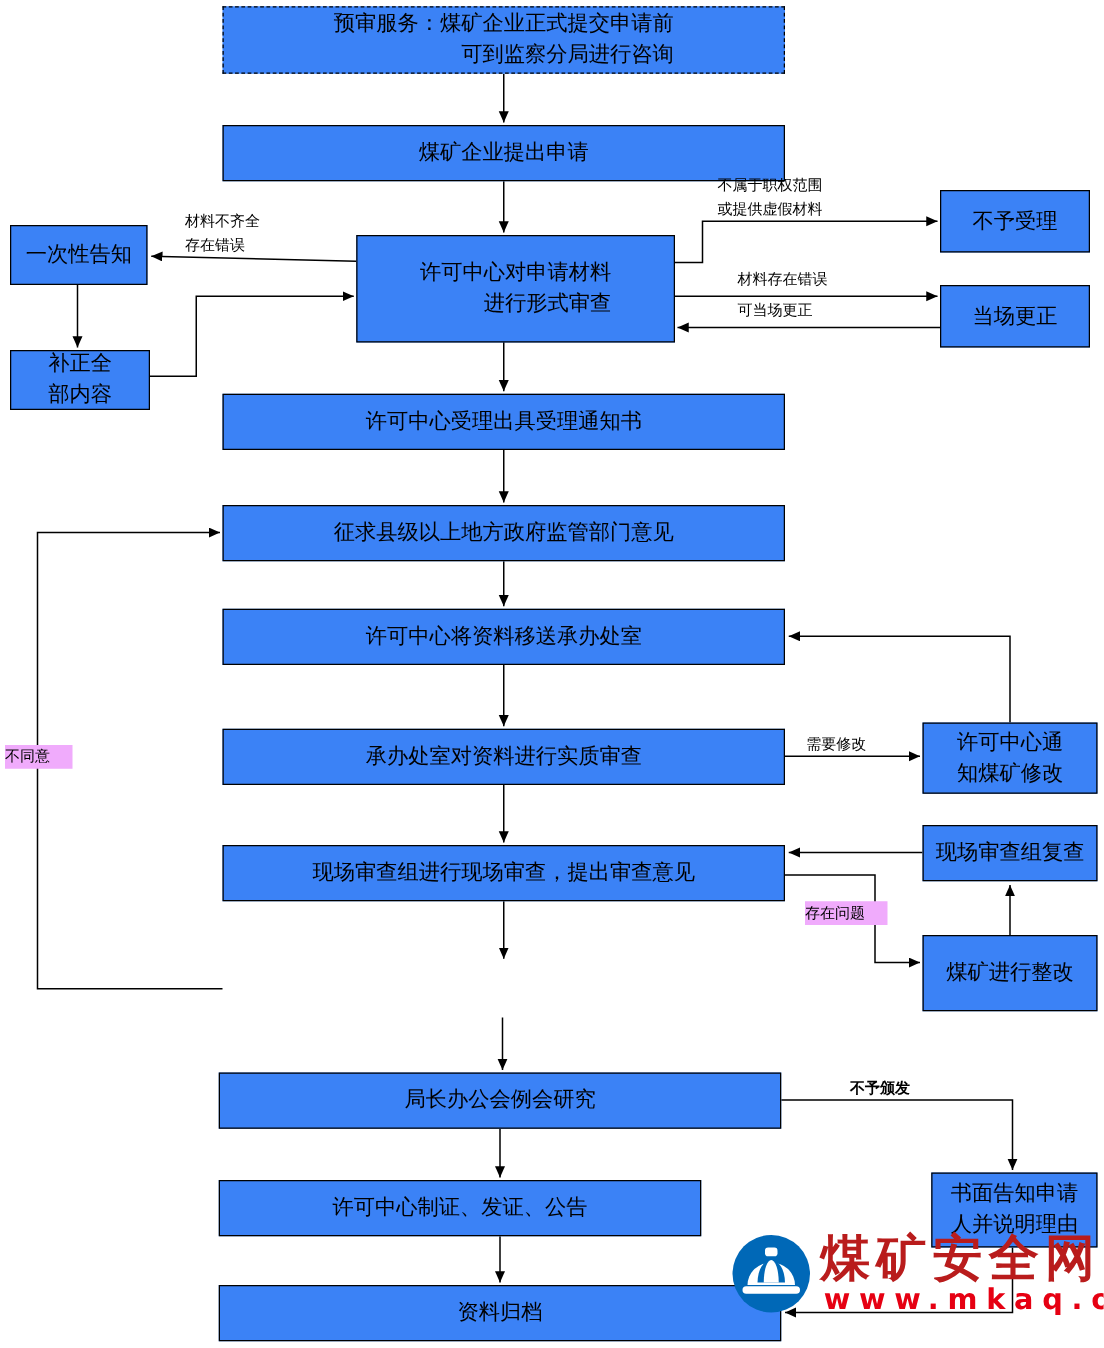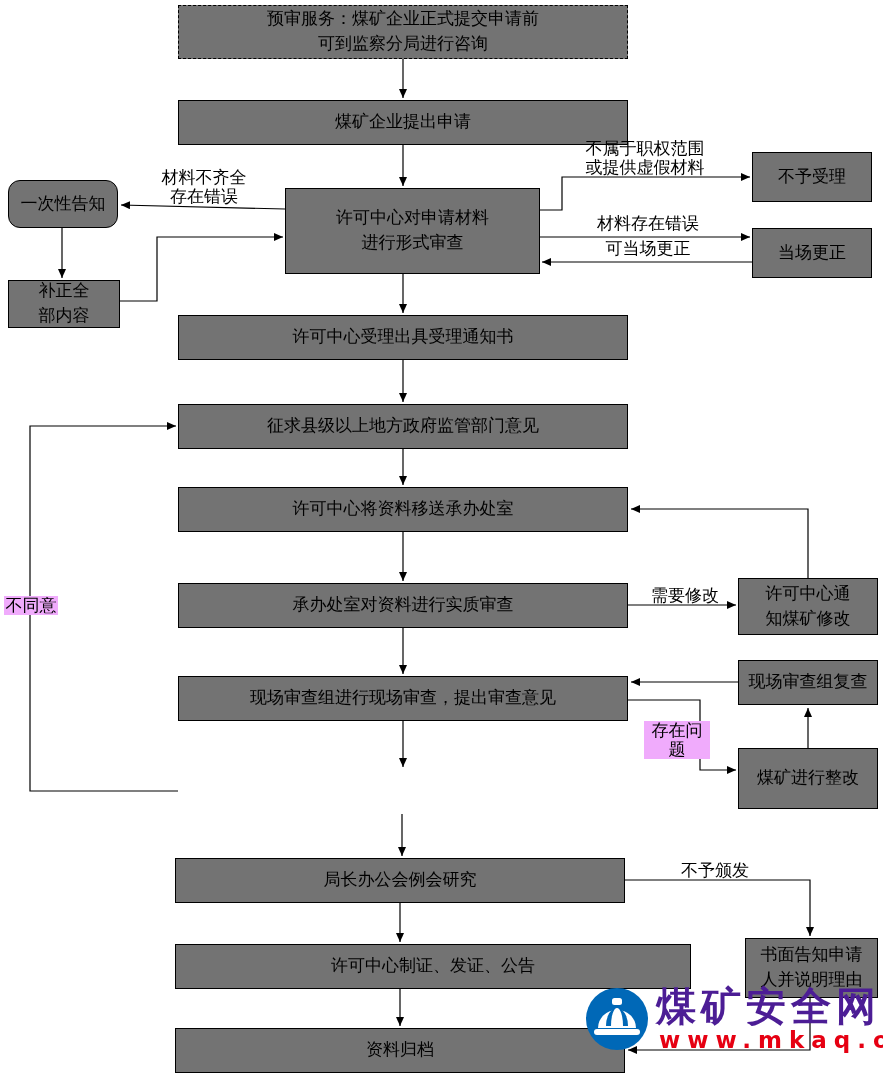--- a/index.html
+++ b/index.html
@@ -14,51 +14,51 @@
     overflow: hidden;
   }
   .edges {
     position: absolute;
     left: 0; top: 0;
     width: 883px; height: 1078px;
   }
   .node {
     position: absolute;
     border: 1px solid #000;
-    background: #737373;
+    background: #3b82f6;
     display: flex;
     align-items: center;
     justify-content: center;
-    text-align: center;
+    text-align: right;
     font-size: 17px;
     line-height: 1.45;
     white-space: pre-line;
     padding: 2px 4px;
   }
   .node.dashed { border-style: dashed; }
   .elabel {
     position: absolute;
-    text-align: center;
-    font-size: 17px;
+    text-align: left;
+    font-size: 12px;
     line-height: 19px;
     white-space: pre-line;
   }
   .elabel.wide-lh { line-height: 25px; }
   .elabel.whitebg { background: #f0abfc; }
   .logo {
     position: absolute;
     left: 582px; top: 982px;
     width: 300px; height: 84px;
     font-family: "DejaVu Sans", sans-serif;
   }
   .helmet-wrap { position: absolute; left: 2px; top: 4px; width: 66px; height: 66px; }
   .logo-name {
     position: absolute; left: 74px; top: -3px;
     font-size: 40px; font-weight: bold; letter-spacing: 5px;
-    color: #4c1d95; white-space: nowrap;
+    color: #b91c1c; white-space: nowrap;
   }
   .logo-url {
     position: absolute; left: 77px; top: 45px;
     font-size: 23px; font-weight: bold; letter-spacing: 7px;
     color: #e60012; white-space: nowrap;
   }
 </style>
 </head>
 <body>
 
@@ -100,21 +100,21 @@
   </svg>
 
   <div class="node dashed" style="left:178px; top:5px; width:450px; height:54px;">预审服务：煤矿企业正式提交申请前
 可到监察分局进行咨询</div>
 
   <div class="node" style="left:178px; top:100px; width:450px; height:45px;">煤矿企业提出申请</div>
 
   <div class="node" style="left:285px; top:188px; width:255px; height:86px;">许可中心对申请材料
 进行形式审查</div>
 
-  <div class="node" style="left:8px; top:180px; width:110px; height:48px;border-radius:12px;">一次性告知</div>
+  <div class="node" style="left:8px; top:180px; width:110px; height:48px;">一次性告知</div>
 
   <div class="node" style="left:8px; top:280px; width:112px; height:48px;">补正全
 部内容</div>
 
   <div class="node" style="left:752px; top:152px; width:120px; height:50px;">不予受理</div>
 
   <div class="node" style="left:752px; top:228px; width:120px; height:50px;">当场更正</div>
 
   <div class="node" style="left:178px; top:315px; width:450px; height:45px;">许可中心受理出具受理通知书</div>
 
@@ -132,40 +132,40 @@
   <div class="node" style="left:738px; top:660px; width:140px; height:45px;">现场审查组复查</div>
 
   <div class="node" style="left:738px; top:748px; width:140px; height:61px;">煤矿进行整改</div>
 
 
   <div class="node" style="left:745px; top:938px; width:133px; height:60px;">书面告知申请
 人并说明理由</div>
 
   <div class="node" style="left:175px; top:858px; width:450px; height:45px;">局长办公会例会研究</div>
 
-  <div class="node" style="left:175px; top:944px; width:516px; height:45px;">许可中心制证、发证、公告</div>
+  <div class="node" style="left:175px; top:944px; width:386px; height:45px;">许可中心制证、发证、公告</div>
 
   <div class="node" style="left:175px; top:1028px; width:450px; height:45px;">资料归档</div>
 
   <div class="elabel" style="left:148px; top:168px; width:112px;">材料不齐全
 存在错误</div>
 
   <div class="elabel" style="left:574px; top:139px; width:142px;">不属于职权范围
 或提供虚假材料</div>
 
   <div class="elabel wide-lh" style="left:590px; top:211px; width:116px;">材料存在错误
 可当场更正</div>
 
   <div class="elabel" style="left:645px; top:586px; width:80px;">需要修改</div>
 
   <div class="elabel whitebg" style="left:644px; top:721px; width:66px;">存在问题</div>
 
   <div class="elabel whitebg" style="left:4px; top:596px; width:54px;">不同意</div>
 
-  <div class="elabel" style="left:680px; top:861px; width:70px;">不予颁发</div>
+  <div class="elabel" style="left:680px; top:861px; width:70px;font-weight:bold;">不予颁发</div>
 
   <div class="logo">
     <div class="helmet-wrap">
       <svg width="66" height="66" viewBox="0 0 66 66">
         <circle cx="33" cy="33" r="31" fill="#0068b7"></circle>
         <rect x="28" y="12" width="10" height="7" rx="2.5" fill="#ffffff"></rect>
         <path d="M14 42 a19 18 0 0 1 38 0 z" fill="#ffffff"></path>
         <path d="M22 40 a11 18 0 0 1 22 0 z" fill="#0068b7"></path>
         <path d="M27 40 a6 18 0 0 1 12 0 z" fill="#ffffff"></path>
         <rect x="10" y="43" width="46" height="6" rx="3" fill="#ffffff"></rect>

